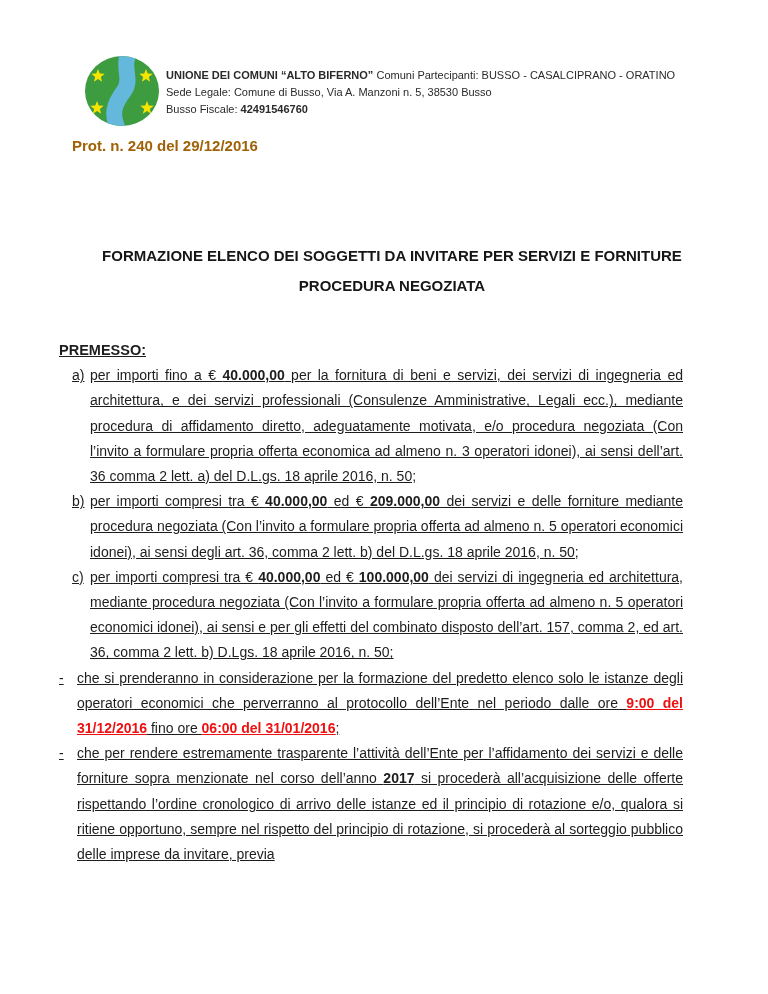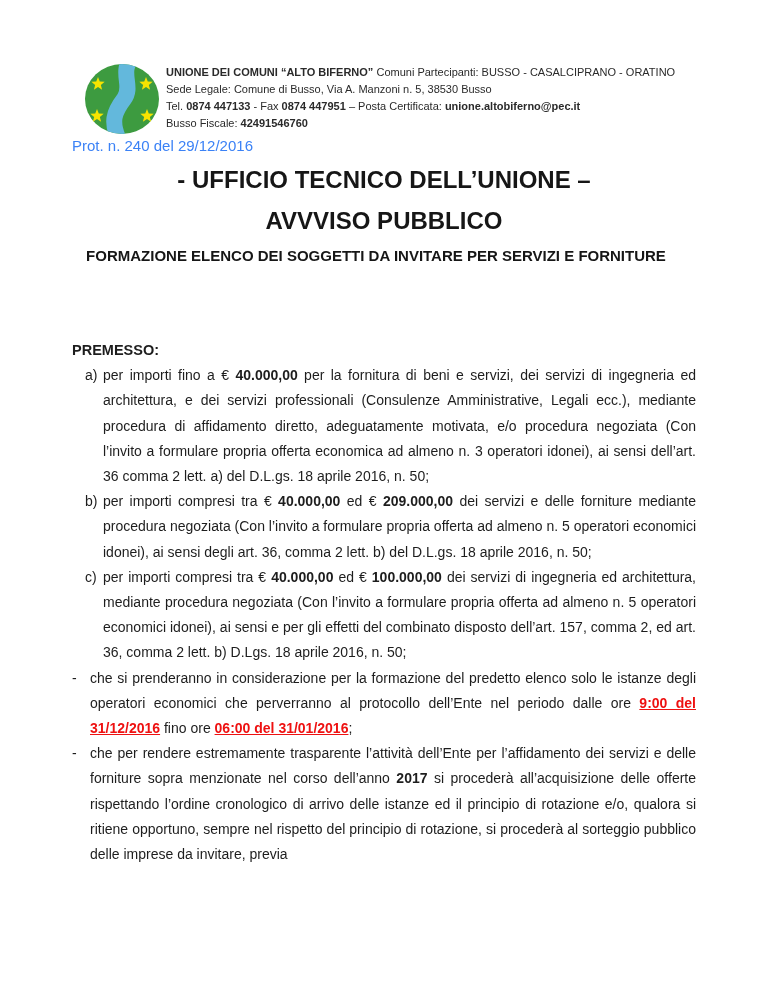--- a/index.html
+++ b/index.html
@@ -5,34 +5,34 @@
   html,body{margin:0;padding:0;background:#ffffff;}
   .page{
     position:relative;
     width:768px;height:994px;
     background:#ffffff;
     font-family:"Liberation Sans","DejaVu Sans",sans-serif;
     color:#1d1d1d;
     overflow:hidden;
   }
   
-  .letterhead{position:absolute;left:84px;top:62px;display:flex;align-items:flex-start;}
+  .letterhead{position:absolute;left:84px;top:54px;display:flex;align-items:center;}
   .logo{width:76px;height:74px;flex:0 0 auto;}
   .lh-text{margin-left:6px;padding-top:2px;font-size:11px;line-height:17px;color:#2a2a2a;width:512px;}
   .lh-text .ln{white-space:nowrap;}
   .b{font-weight:bold;}
   
-  .prot{position:absolute;left:72px;top:137px;font-size:15px;font-weight:normal;color:#3b82f6;}
+  .prot{position:absolute;left:72px;top:137px;font-size:15px;font-weight:bold;color:#a16207;}
   
   .title{position:absolute;left:0;top:159px;width:768px;text-align:center;
          font-size:24px;font-weight:bold;line-height:41px;color:#161616;}
-  .subtitle{position:absolute;left:56px;top:241px;width:640px;text-align:center;
+  .subtitle{position:absolute;left:72px;top:241px;width:640px;text-align:center;
             font-size:15px;font-weight:bold;line-height:29.5px;color:#161616;}
   
-  .bodytext{position:absolute;left:72px;top:338px;width:624px;font-size:14px;line-height:25.2px;}
+  .bodytext{position:absolute;left:59px;top:338px;width:624px;font-size:14px;line-height:25.2px;text-decoration:underline;}
   .premesso{font-weight:bold;font-size:14.5px;}
   .li{display:flex;}
   .li-marker{flex:0 0 31px;padding-left:13px;box-sizing:border-box;}
   .li-text{flex:1;text-align:justify;}
   .di{display:flex;}
   .di-marker{flex:0 0 18px;}
   .di-text{flex:1;text-align:justify;}
   .red-date{color:#ee1111;font-weight:bold;text-decoration:underline;}
 </style>
 </head>
@@ -52,34 +52,30 @@
       <g>
         <polygon transform="translate(14,22)" points="0,-7 1.76,-2.43 6.66,-2.16 2.85,0.93 4.11,5.66 0,3 -4.11,5.66 -2.85,0.93 -6.66,-2.16 -1.76,-2.43" fill="#f7e400"></polygon>
         <polygon transform="translate(62,22)" points="0,-7 1.76,-2.43 6.66,-2.16 2.85,0.93 4.11,5.66 0,3 -4.11,5.66 -2.85,0.93 -6.66,-2.16 -1.76,-2.43" fill="#f7e400"></polygon>
         <polygon transform="translate(13,54)" points="0,-7 1.76,-2.43 6.66,-2.16 2.85,0.93 4.11,5.66 0,3 -4.11,5.66 -2.85,0.93 -6.66,-2.16 -1.76,-2.43" fill="#f7e400"></polygon>
         <polygon transform="translate(63,54)" points="0,-7 1.76,-2.43 6.66,-2.16 2.85,0.93 4.11,5.66 0,3 -4.11,5.66 -2.85,0.93 -6.66,-2.16 -1.76,-2.43" fill="#f7e400"></polygon>
       </g>
     </svg>
     <div class="lh-text">
       <div class="ln"><span class="b">UNIONE DEI COMUNI “ALTO BIFERNO”</span><span> Comuni Partecipanti: BUSSO - CASALCIPRANO - ORATINO</span></div>
       <div class="ln">Sede Legale: Comune di Busso, Via A. Manzoni n. 5, 38530 Busso</div>
-      <div class="ln"><span>Tel. </span><span class="b">0874 447133</span><span> - Fax </span><span class="b">0874 447951</span><span> – Posta Certificata: </span><span class="b">unione.altobiferno@pec.it</span></div>
       <div class="ln"><span>Busso Fiscale: </span><span class="b">42491546760</span></div>
     </div>
   </div>
 
   <div class="prot">Prot. n. 240 del 29/12/2016</div>
 
-  <div class="title">
-    <div>- UFFICIO TECNICO DELL’UNIONE –</div>
-    <div>AVVVISO PUBBLICO</div>
-  </div>
 
   <div class="subtitle">
     <div>FORMAZIONE ELENCO DEI SOGGETTI DA INVITARE PER SERVIZI E FORNITURE</div>
+    <div>PROCEDURA NEGOZIATA</div>
   </div>
 
   <div class="bodytext">
     <div class="premesso">PREMESSO:</div>
 
     <div class="li">
       <span class="li-marker">a)</span>
       <div class="li-text"><span>per importi fino a € </span><span class="b">40.000,00</span><span> per la fornitura di beni e servizi, dei servizi di ingegneria ed architettura, e dei servizi professionali (Consulenze Amministrative, Legali ecc.), mediante procedura di affidamento diretto, adeguatamente motivata, e/o procedura negoziata (Con l’invito a formulare propria offerta economica ad almeno n. 3 operatori idonei), ai sensi dell’art. 36 comma 2 lett. a) del D.L.gs. 18 aprile 2016, n. 50;</span></div>
     </div>
 

